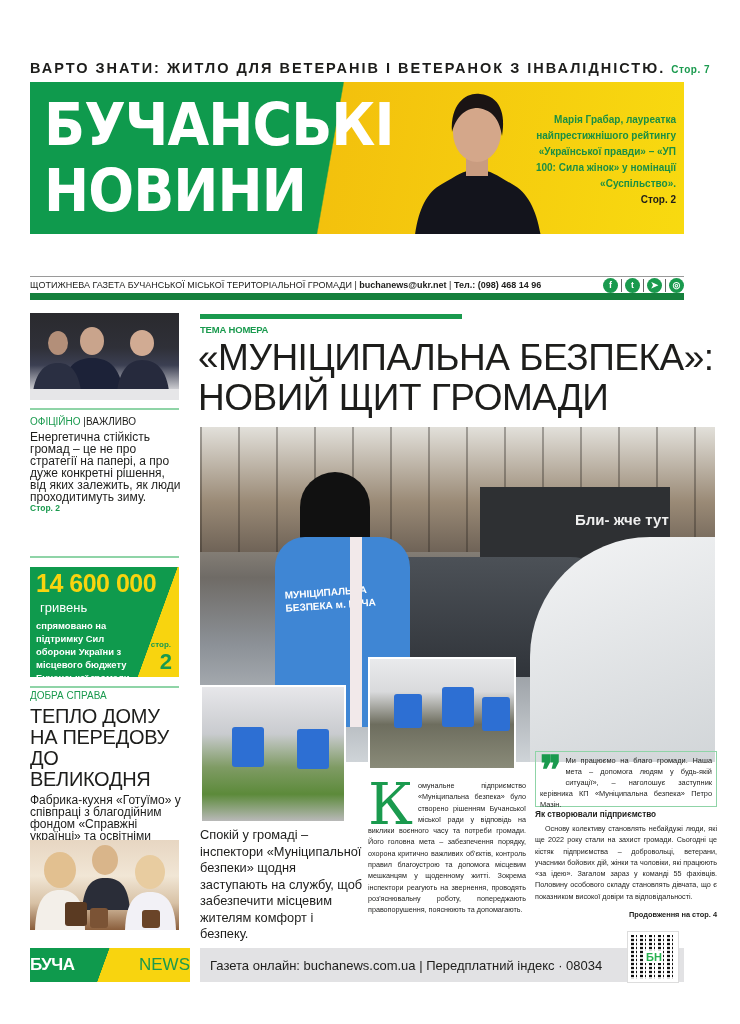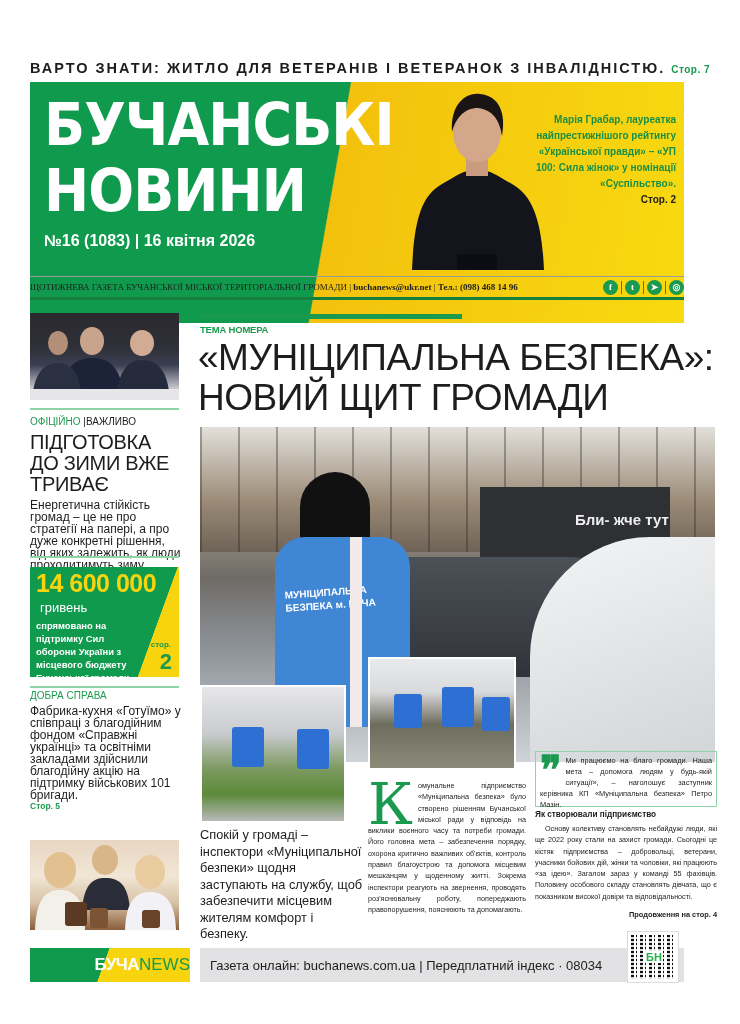--- a/index.html
+++ b/index.html
@@ -6,29 +6,29 @@
   html, body { width: 740px; height: 1024px; background: #ffffff; overflow: hidden; }
   body { position: relative; font-family: "Liberation Sans", sans-serif; color: #1d1d1b; }
 
   .abs { position: absolute; }
 
   
   .teaser { left: 30px; top: 60px; width: 690px; font-size: 14.5px; font-weight: bold; letter-spacing: 2px; white-space: nowrap; color: #1d1d1b; }
   .teaser .pg { color: #1a9a4e; letter-spacing: 0.5px; font-size: 10px; }
 
   
-  .mast { left: 30px; top: 82px; width: 654px; height: 241px; background: linear-gradient(100deg, #0f9a4d 0%, #0f9a4d 46%, #f3c10d 46.2%, #f8da10 100%); overflow: hidden; }
+  .mast { left: 30px; top: 82px; width: 654px; height: 152px; background: linear-gradient(100deg, #0f9a4d 0%, #0f9a4d 46%, #f3c10d 46.2%, #f8da10 100%); overflow: hidden; }
   .mast-title { left: 14px; top: 10px; color: #fff; font-family: "DejaVu Sans", sans-serif; font-weight: bold; font-size: 58px; line-height: 66px; letter-spacing: -1px; transform: scaleX(0.93); transform-origin: left top; }
   .mast-issue { left: 14px; top: 150px; color: #fff; font-weight: bold; font-size: 16px; }
   .mast-person { left: 372px; top: 2px; width: 150px; height: 186px; }
   .mast-cap { right: 8px; top: 30px; width: 150px; text-align: right; color: #1a8f44; font-weight: bold; font-size: 10px; line-height: 16px; }
   .mast-cap .pg { color: #1d1d1b; }
 
   
-  .infobar { left: 30px; top: 276px; width: 654px; height: 24px; border-top: 1px solid #9a9a9a; border-bottom: 3px solid #15803d; display: flex; align-items: center; font-size: 9px; white-space: nowrap; font-family: Liberation Serif, serif; }
+  .infobar { left: 30px; top: 276px; width: 654px; height: 24px; border-top: 1px solid #9a9a9a; border-bottom: 7px solid #15803d; display: flex; align-items: center; font-size: 9px; white-space: nowrap; }
   .infobar .b { font-weight: bold; }
   .social { margin-left: auto; display: flex; align-items: center; gap: 3px; }
   .soc { width: 15px; height: 15px; border-radius: 50%; background: #1a9a4e; color: #fff; font-size: 9px; font-weight: bold; display: flex; align-items: center; justify-content: center; }
   .sep { width: 1px; height: 13px; background: #666; }
 
   
   .photo { background: #777; overflow: hidden; }
   .lc-photo1 { left: 30px; top: 313px; width: 149px; height: 87px; background: linear-gradient(180deg,#2a2a2e 0%,#2f3038 40%,#3b3f52 60%,#d9d9dc 90%); }
   .hr-green { height: 2px; background: #8fd4a7; }
   .kicker { font-weight: normal; font-size: 10px; color: #1a9a4e; }
@@ -71,21 +71,21 @@
   .col2 { left: 368px; top: 780px; width: 158px; font-size: 7.2px; line-height: 11.3px; color: #1d1d1b; text-align: justify; }
   .dropcap { float: left; font-size: 58px; line-height: 48px; color: #1a9a4e; margin: 0 5px -4px 0; font-family: "DejaVu Serif", serif; }
 
   .quote { left: 535px; top: 751px; width: 182px; height: 56px; border: 1.5px solid #8fd4a7; padding: 3px 4px; font-size: 7.4px; line-height: 11px; color: #1d1d1b; text-align: justify; }
   .qmark { float: left; font-size: 40px; line-height: 30px; color: #1a9a4e; font-weight: bold; font-family: "DejaVu Serif", serif; margin: 0 4px 0 0; height: 24px; }
   .subhead { left: 535px; top: 810px; font-size: 8.2px; font-weight: bold; color: #1d1d1b; }
   .col3 { left: 535px; top: 823px; width: 182px; font-size: 7.2px; line-height: 11.3px; color: #1d1d1b; text-align: justify; text-indent: 10px; }
   .cont { left: 535px; top: 910px; width: 182px; text-align: right; font-size: 7.4px; font-weight: bold; color: #1d1d1b; }
 
   
-  .f-logo { left: 30px; top: 948px; width: 160px; height: 34px; background: linear-gradient(110deg, #0f9a4d 0%, #0f9a4d 46%, #f8d40f 46.3%); display: flex; align-items: center; justify-content: flex-end; }
+  .f-logo { left: 30px; top: 948px; width: 160px; height: 34px; background: linear-gradient(110deg, #0f9a4d 0%, #0f9a4d 46%, #f8d40f 46.3%); display: flex; align-items: center; justify-content: space-between; }
   .f-logo .a { color: #fff; font-weight: bold; font-size: 17px; letter-spacing: -0.5px; }
   .f-logo .b { color: #1a9a4e; font-size: 17px; }
   .f-bar { left: 200px; top: 948px; width: 484px; height: 34px; background: #e2e2e4; display: flex; align-items: center; padding-left: 10px; font-size: 13px; color: #1d1d1b; white-space: nowrap; }
   .qr { left: 628px; top: 932px; width: 50px; height: 50px; background:
       repeating-linear-gradient(90deg, #111 0 3px, #fff 3px 5px, #111 5px 6px, #fff 6px 9px),
       #fff; border: 3px solid #fff; outline: 1px solid #ddd; }
   .qr::before { content:""; position:absolute; inset:0; background: repeating-linear-gradient(0deg, rgba(255,255,255,0.85) 0 2px, transparent 2px 4px); }
   .qr span { position: absolute; left: 14px; top: 16px; background: #fff; color: #26b14f; font-weight: bold; font-size: 11px; padding: 0 1px; z-index: 2; }
 </style>
 </head>
@@ -144,39 +144,39 @@
   </svg>
 </div>
 
 <div class="abs hr-green" style="left:30px; top:408px; width:149px;"></div>
 
 <div class="abs" style="left:30px; top:416px; width:152px;">
   <div class="kicker">
     <span>ОФІЦІЙНО</span>
     <span class="k2">|</span><span class="k2">ВАЖЛИВО</span>
   </div>
-  <div class="lhead" style="margin-top:5px;">ПІДГОТОВКА ДО ЗИМИ ВЖЕ ТРИВАЄ</div>
   <div class="ltext" style="margin-top:4px;">Енергетична стійкість громад – це не про стратегії на папері, а про дуже конкретні рішення, від яких залежить, як люди проходитимуть зиму.</div>
   <div class="lpg">Стор. 2</div>
 </div>
 
 <div class="abs hr-green" style="left:30px; top:556px; width:149px;"></div>
 
 <div class="abs money">
   <div class="num">14 600 000</div>
   <div class="cur">гривень</div>
   <div class="desc" style="width:110px;">спрямовано на підтримку Сил оборони України з місцевого бюджету Бучанської громади</div>
   <div class="stor">стор.</div>
   <div class="stor-n">2</div>
 </div>
 
 <div class="abs hr-green" style="left:30px; top:686px; width:149px;"></div>
 
 <div class="abs" style="left:30px; top:690px; width:152px;">
   <div class="kicker">ДОБРА СПРАВА</div>
+  <div class="lhead" style="margin-top:5px;">ТЕПЛО ДОМУ НА ПЕРЕДОВУ ДО ВЕЛИКОДНЯ</div>
   <div class="ltext" style="margin-top:4px;">Фабрика-кухня «Готуїмо» у співпраці з благодійним фондом «Справжні українці» та освітніми закладами здійснили благодійну акцію на підтримку військових 101 бригади.</div>
   <div class="lpg">Стор. 5</div>
 </div>
 
 <div class="abs photo lc-photo2">
   <svg width="149" height="90" viewBox="0 0 149 90">
     <ellipse cx="30" cy="30" rx="16" ry="18" fill="#e2c090"></ellipse>
     <path d="M5 90 C6 60 15 50 30 50 C45 50 55 60 55 90Z" fill="#f3efe9"></path>
     <ellipse cx="75" cy="20" rx="13" ry="15" fill="#d9b58a"></ellipse>
     <path d="M52 70 C54 45 62 38 75 38 C90 38 98 45 100 70Z" fill="#2a2d38"></path>

